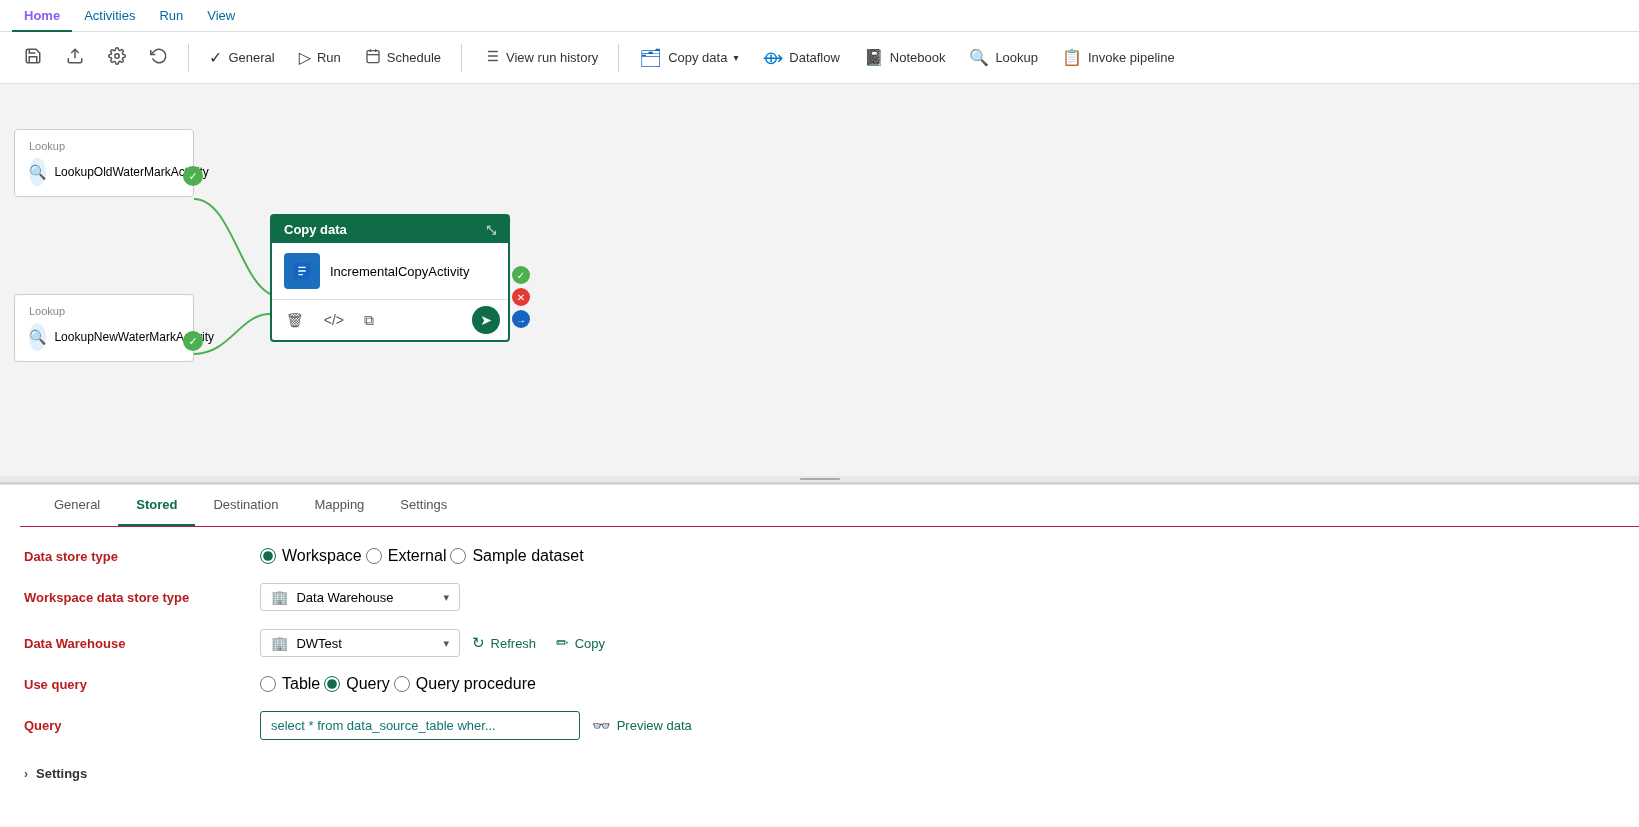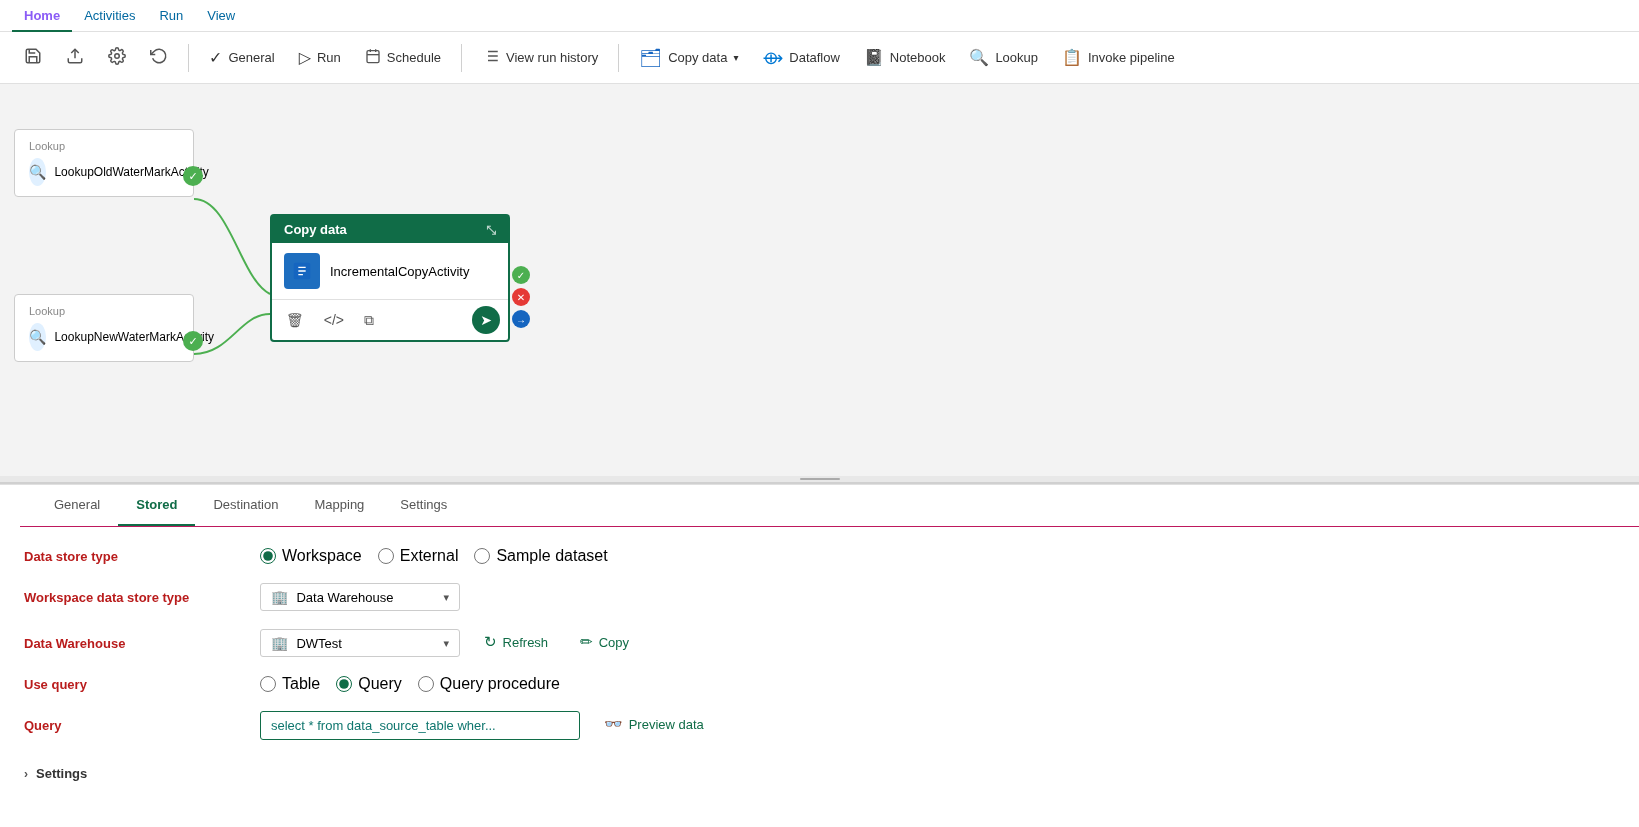--- a/index.html
+++ b/index.html
@@ -250,22 +250,22 @@
     }
     .form-label {
       width: 220px;
       font-size: 13px;
       font-weight: 600;
       color: #b91c1c;
       flex-shrink: 0;
     }
     .form-controls {
       display: flex;
-      align-items: flex-start;
-      gap: 16px;
+      align-items: center;
+      gap: 4px;
       flex-wrap: wrap;
     }
     .radio-group {
       display: flex;
       align-items: center;
       gap: 6px;
       cursor: pointer;
     }
     .radio-group input[type="radio"] { accent-color: #106c47; width: 16px; height: 16px; cursor: pointer; }
 

